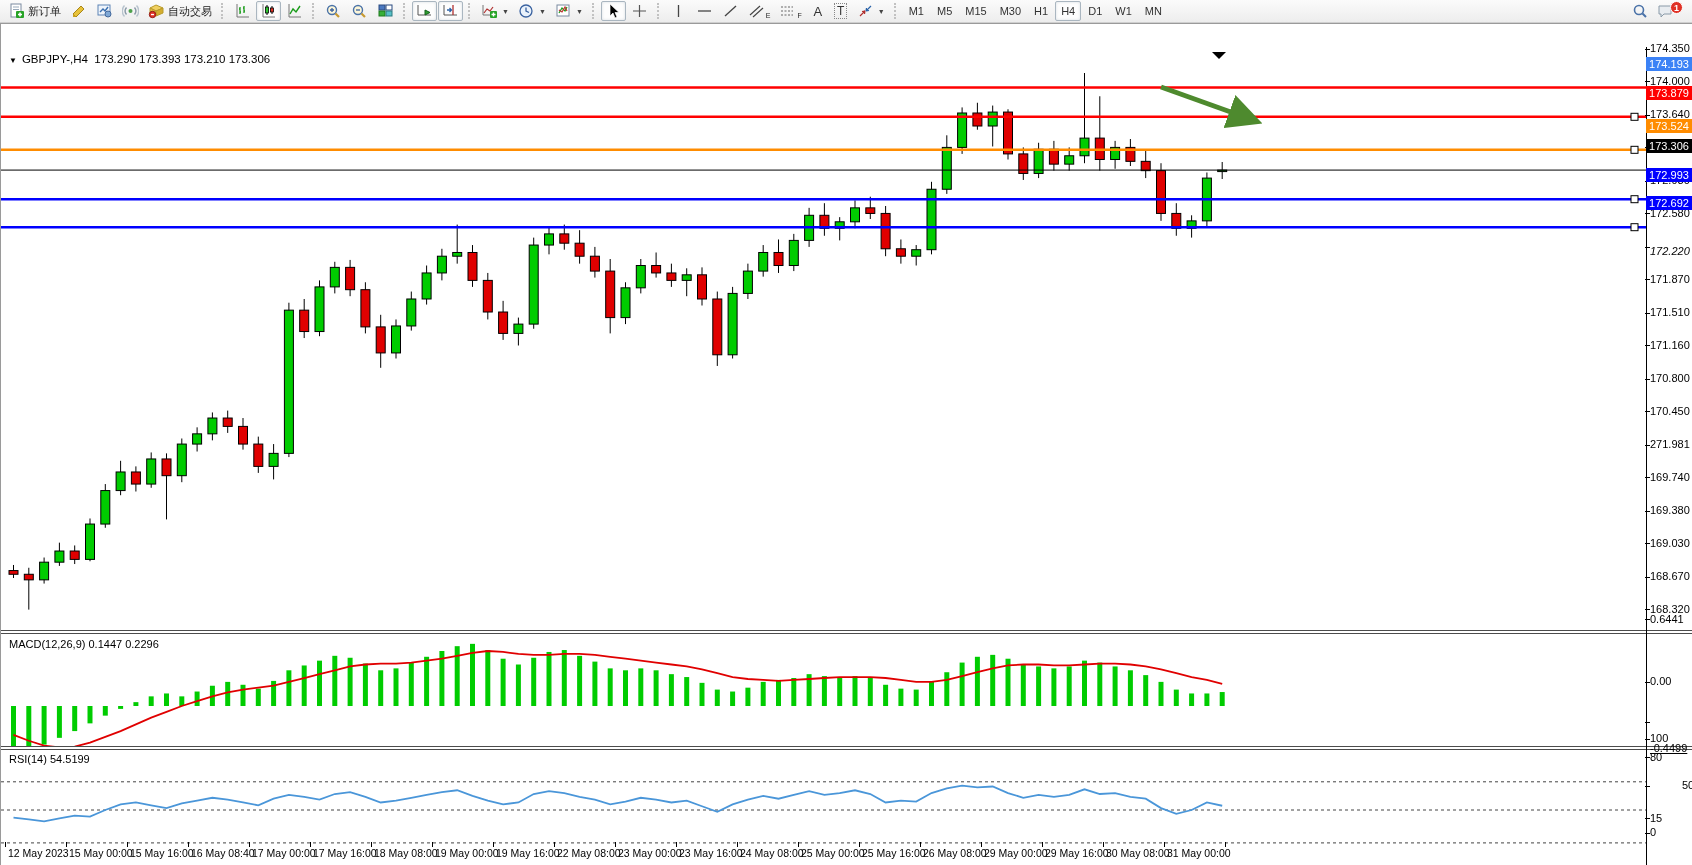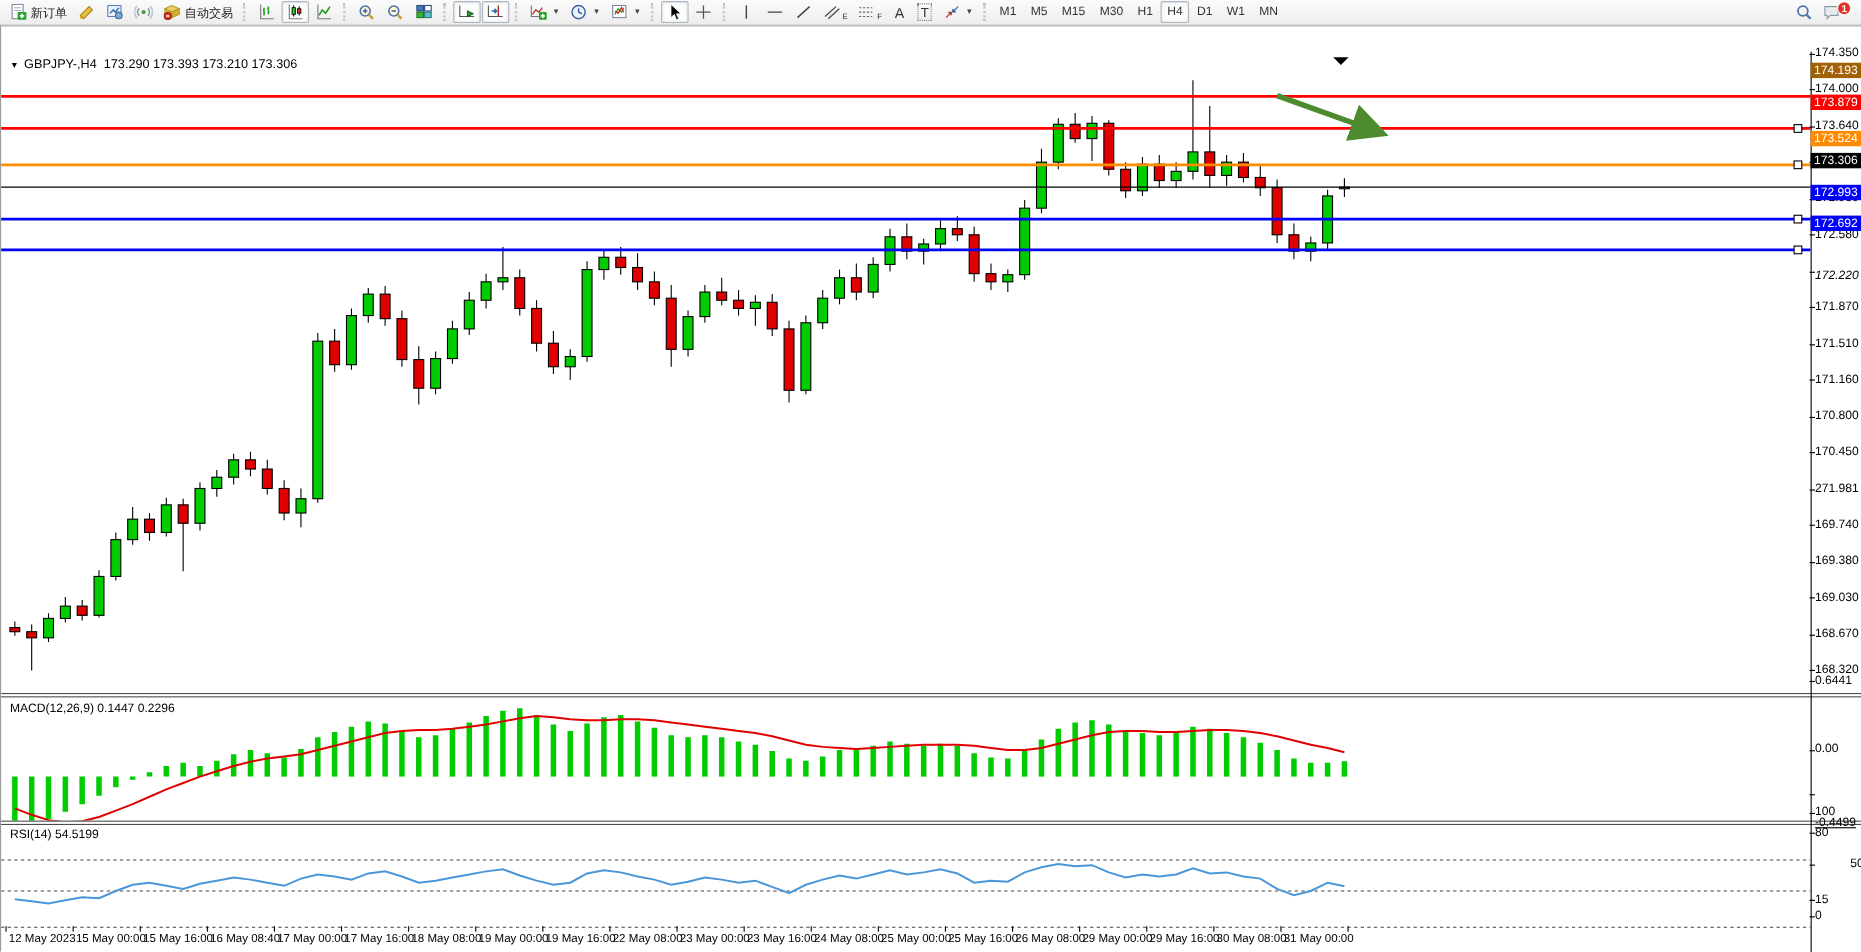--- a/index.html
+++ b/index.html
@@ -772,21 +772,21 @@
 <div class="ytick-dash" style="top:738.5px;"></div>
 <div class="ytick" style="top:732px;">100</div>
 <div class="ytick-dash" style="top:757.3px;"></div>
 <div class="ytick" style="top:750.8px;">80</div>
 <div class="ytick-dash" style="top:785.5px;"></div>
 <div class="ytick" style="top:779px;margin-left:32px;">50</div>
 <div class="ytick-dash" style="top:818.4px;"></div>
 <div class="ytick" style="top:811.9px;">15</div>
 <div class="ytick-dash" style="top:832.5px;"></div>
 <div class="ytick" style="top:826px;">0</div>
-<div class="price-tag" style="top:56.60099999999835px;background:#a16207;">174.193</div>
+<div class="price-tag" style="top:56.60099999999835px;background:#3b82f6;">174.193</div>
 <div class="price-tag" style="top:85.80300000000034px;background:#FF0000;">173.879</div>
 <div class="price-tag" style="top:118.81799999999939px;background:#FF8C00;">173.524</div>
 <div class="price-tag" style="top:139px;background:#000000;">173.306</div>
 <div class="price-tag" style="top:168.20099999999994px;background:#0000FF;">172.993</div>
 <div class="price-tag" style="top:196.1939999999988px;background:#0000FF;">172.692</div>
 <div class="date-tick" style="left:5px;"></div>
 <div class="date-label" style="left:8px;">12 May 2023</div>
 <div class="date-tick" style="left:66px;"></div>
 <div class="date-label" style="left:69px;">15 May 00:00</div>
 <div class="date-tick" style="left:127px;"></div>

